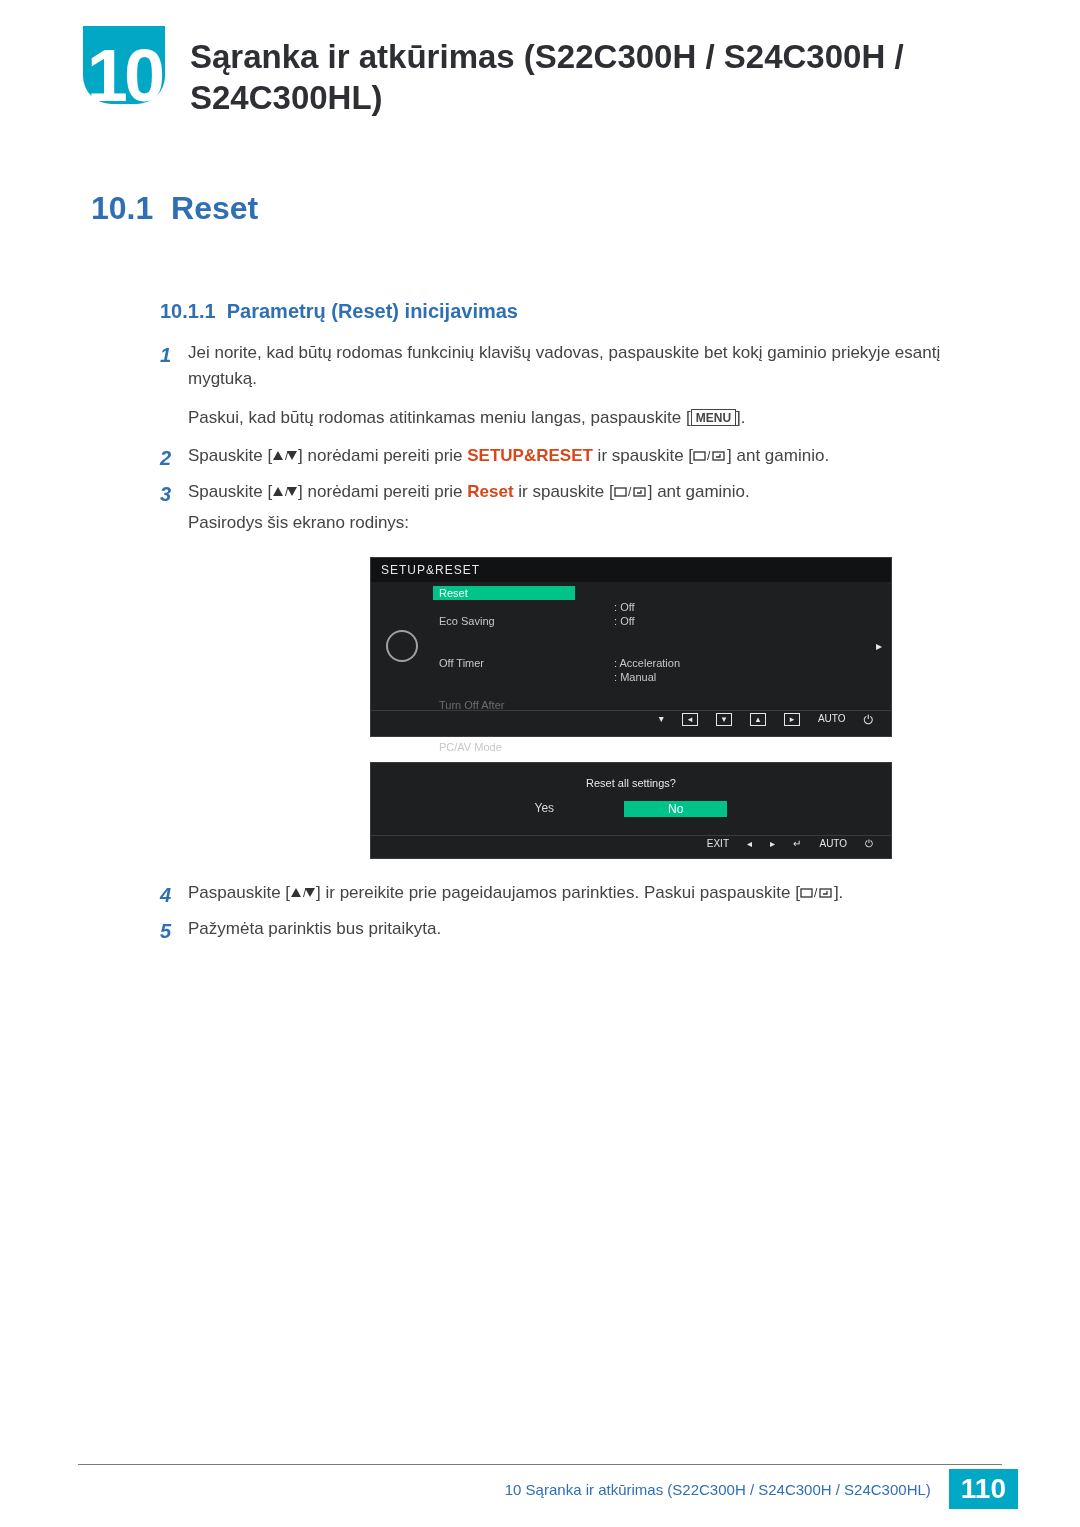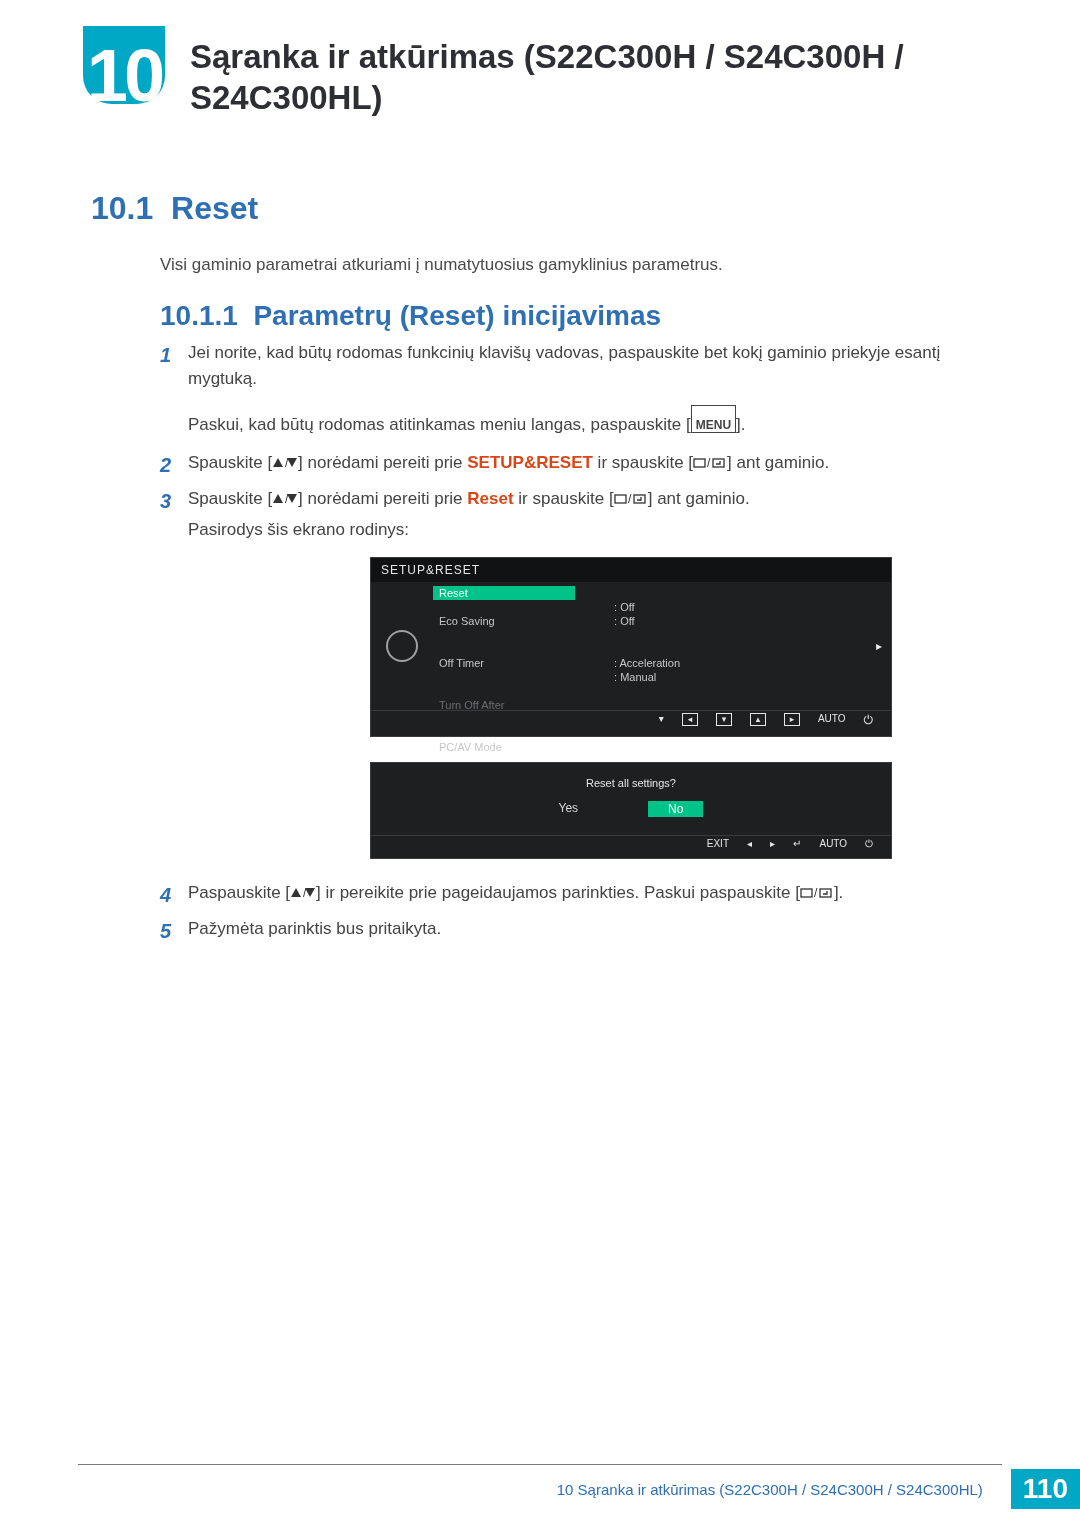--- a/index.html
+++ b/index.html
@@ -59,21 +59,21 @@
     left: 160px;
     top: 255px;
     font-size: 17px;
     color: #4a4a4a;
   }
   .subsection-heading {
     position: absolute;
     left: 160px;
     top: 300px;
     color: #2f6fb3;
-    font-size: 28px;
+    font-size: 20px;
     font-weight: 700;
   }
   .steps {
     position: absolute;
     left: 160px;
     top: 340px;
     right: 82px;
     font-size: 17px;
     color: #444;
   }
@@ -88,21 +88,21 @@
     font-weight: bold;
     font-size: 20px;
     width: 28px;
     flex-shrink: 0;
   }
   .step .txt { flex: 1; }
 
   .kbd-menu {
     display: inline-block;
     border: 1px solid #444;
-    padding: 12px 4px 0 4px;
+    padding: 1px 4px 0 4px;
     font-weight: 700;
     font-size: 12px;
     line-height: 14px;
     vertical-align: 1px;
   }
   .hl-red { color: #d94617; font-weight: 700; }
 
   
   .osd {
     position: absolute;
@@ -190,21 +190,21 @@
     background: #1e1f21;
     color: #e6e6e6;
     font-size: 12px;
     border: 1px solid #3a3b3d;
     display: flex;
     flex-direction: column;
   }
   .confirm .q { text-align: center; padding-top: 14px; font-size: 11px; }
   .confirm .opts { display: flex; justify-content: center; gap: 70px; margin-top: 12px; }
   .confirm .opts .yes { color: #d9d9d9; }
-  .confirm .opts .no  { background: #00c389; color: #fff; padding: 1px 20px; }
+  .confirm .opts .no  { background: #00c389; color: #fff; padding: 1px 44px; }
   .confirm-navbar {
     margin-top: auto;
     height: 20px;
     border-top: 1px solid #3a3b3d;
     display: flex;
     justify-content: flex-end;
     gap: 18px;
     padding: 2px 18px 0 0;
     color: #e6e6e6;
     font-size: 10px;
@@ -224,21 +224,22 @@
     position: absolute;
     left: 78px; right: 78px; bottom: 62px;
     border-top: 1px solid #7a7a7a;
   }
   .footer {
     position: absolute;
     left: 0; right: 0; bottom: 18px;
     display: flex;
     align-items: center;
     justify-content: flex-end;
-    gap: 28px;
+    padding-right: 62px;
+    gap: 18px;
   }
   .footer .crumb {
     color: #2f6fb3;
     font-size: 15px;
   }
   .footer .pagebox {
     background: #00a8c6;
     color: #fff;
     font-size: 28px;
     font-weight: 700;
@@ -258,21 +259,20 @@
   <div class="chapter-badge">
     <div class="num">10</div>
   </div>
 
   <div class="chapter-title">Sąranka ir atkūrimas (S22C300H / S24C300H / S24C300HL)</div>
 
   <div class="section-heading">
     <span>10.1</span>&nbsp;&nbsp;<span>Reset</span>
   </div>
 
-  <div class="section-text">Visi gaminio parametrai atkuriami į numatytuosius gamyklinius parametrus.</div>
 
   <div class="subsection-heading">
     <span>10.1.1</span>&nbsp;&nbsp;<span>Parametrų (Reset) inicijavimas</span>
   </div>
 
   <div class="steps">
     <div class="step">
       <div class="sn">1</div>
       <div class="txt">
         <span>Jei norite, kad būtų rodomas funkcinių klavišų vadovas, paspauskite bet kokį gaminio priekyje esantį mygtuką.</span>

